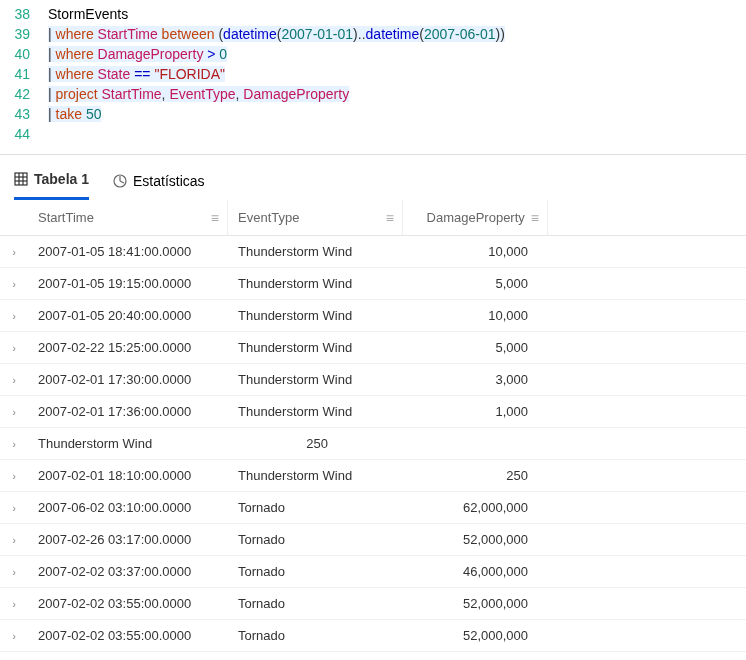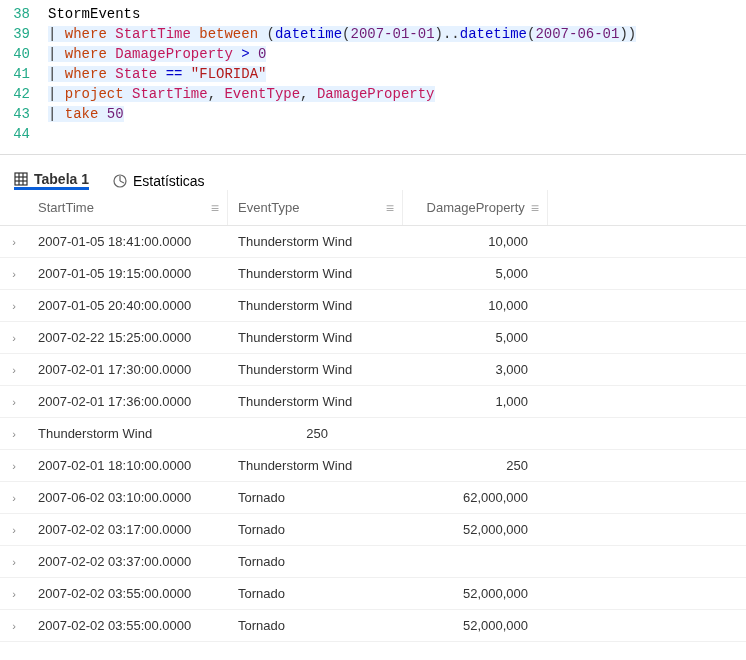--- a/index.html
+++ b/index.html
@@ -5,53 +5,53 @@
   * { box-sizing: border-box; }
   body {
     margin: 0;
     font-family: "Segoe UI", Arial, sans-serif;
     font-size: 13px;
     background: #fff;
     color: #333;
     width: 746px;
   }
   .editor {
-    font-family: Liberation Mono, monospace;
+    font-family: Liberation Sans, sans-serif;
     font-size: 14px;
     padding: 4px 0 10px 0;
     border-bottom: 1px solid #ddd;
     line-height: 20px;
   }
   .code-row { display: flex; }
   .gutter {
     width: 48px;
     text-align: right;
     padding-right: 18px;
     color: #2a8;
     user-select: none;
   }
   .code { flex: 1; white-space: pre; }
   .hl { background: #e6f2ff; display: inline; }
   .tok-table { color: #000000; }
   .tok-op    { color: #0000cc; }
   .tok-kw    { color: #c2410c; }
   .tok-col   { color: #c2185b; }
   .tok-fn    { color: #0000cc; }
-  .tok-num   { color: #701a75; }
+  .tok-num   { color: #0f766e; }
   .tok-str   { color: #b31b1b; }
   .tok-pun   { color: #333; }
 
   .tabs {
     display: flex;
     align-items: center;
     padding: 16px 14px 0 14px;
     gap: 24px;
     font-size: 14px;
   }
-  .tab { display: flex; align-items: center; gap: 6px; padding-bottom: 0; color: #333; cursor: pointer; }
+  .tab { display: flex; align-items: center; gap: 6px; padding-bottom: 10px; color: #333; cursor: pointer; }
   .tab.active { font-weight: 600; border-bottom: 3px solid #0a5fd9; }
   .tab .icon { color: #555; }
   .tab.inactive { color: #000000; }
 
   .grid { width: 100%; }
   .grid-header {
     display: flex;
     border-bottom: 1px solid #e5e5e5;
     color: #666;
     font-size: 13px;
@@ -204,28 +204,29 @@
         <div class="cell-dmg">250</div>
       </div>
       <div class="row">
         <div class="cell-exp">›</div>
         <div class="cell-start">2007-06-02 03:10:00.0000</div>
         <div class="cell-event">Tornado</div>
         <div class="cell-dmg">62,000,000</div>
       </div>
       <div class="row">
         <div class="cell-exp">›</div>
-        <div class="cell-start">2007-02-02 03:17:00.0000</div>
+        <div class="cell-start">2007-02-26 03:17:00.0000</div>
         <div class="cell-event">Tornado</div>
         <div class="cell-dmg">52,000,000</div>
       </div>
       <div class="row">
         <div class="cell-exp">›</div>
         <div class="cell-start">2007-02-02 03:37:00.0000</div>
         <div class="cell-event">Tornado</div>
+        <div class="cell-dmg">46,000,000</div>
       </div>
       <div class="row">
         <div class="cell-exp">›</div>
         <div class="cell-start">2007-02-02 03:55:00.0000</div>
         <div class="cell-event">Tornado</div>
         <div class="cell-dmg">52,000,000</div>
       </div>
       <div class="row">
         <div class="cell-exp">›</div>
         <div class="cell-start">2007-02-02 03:55:00.0000</div>

